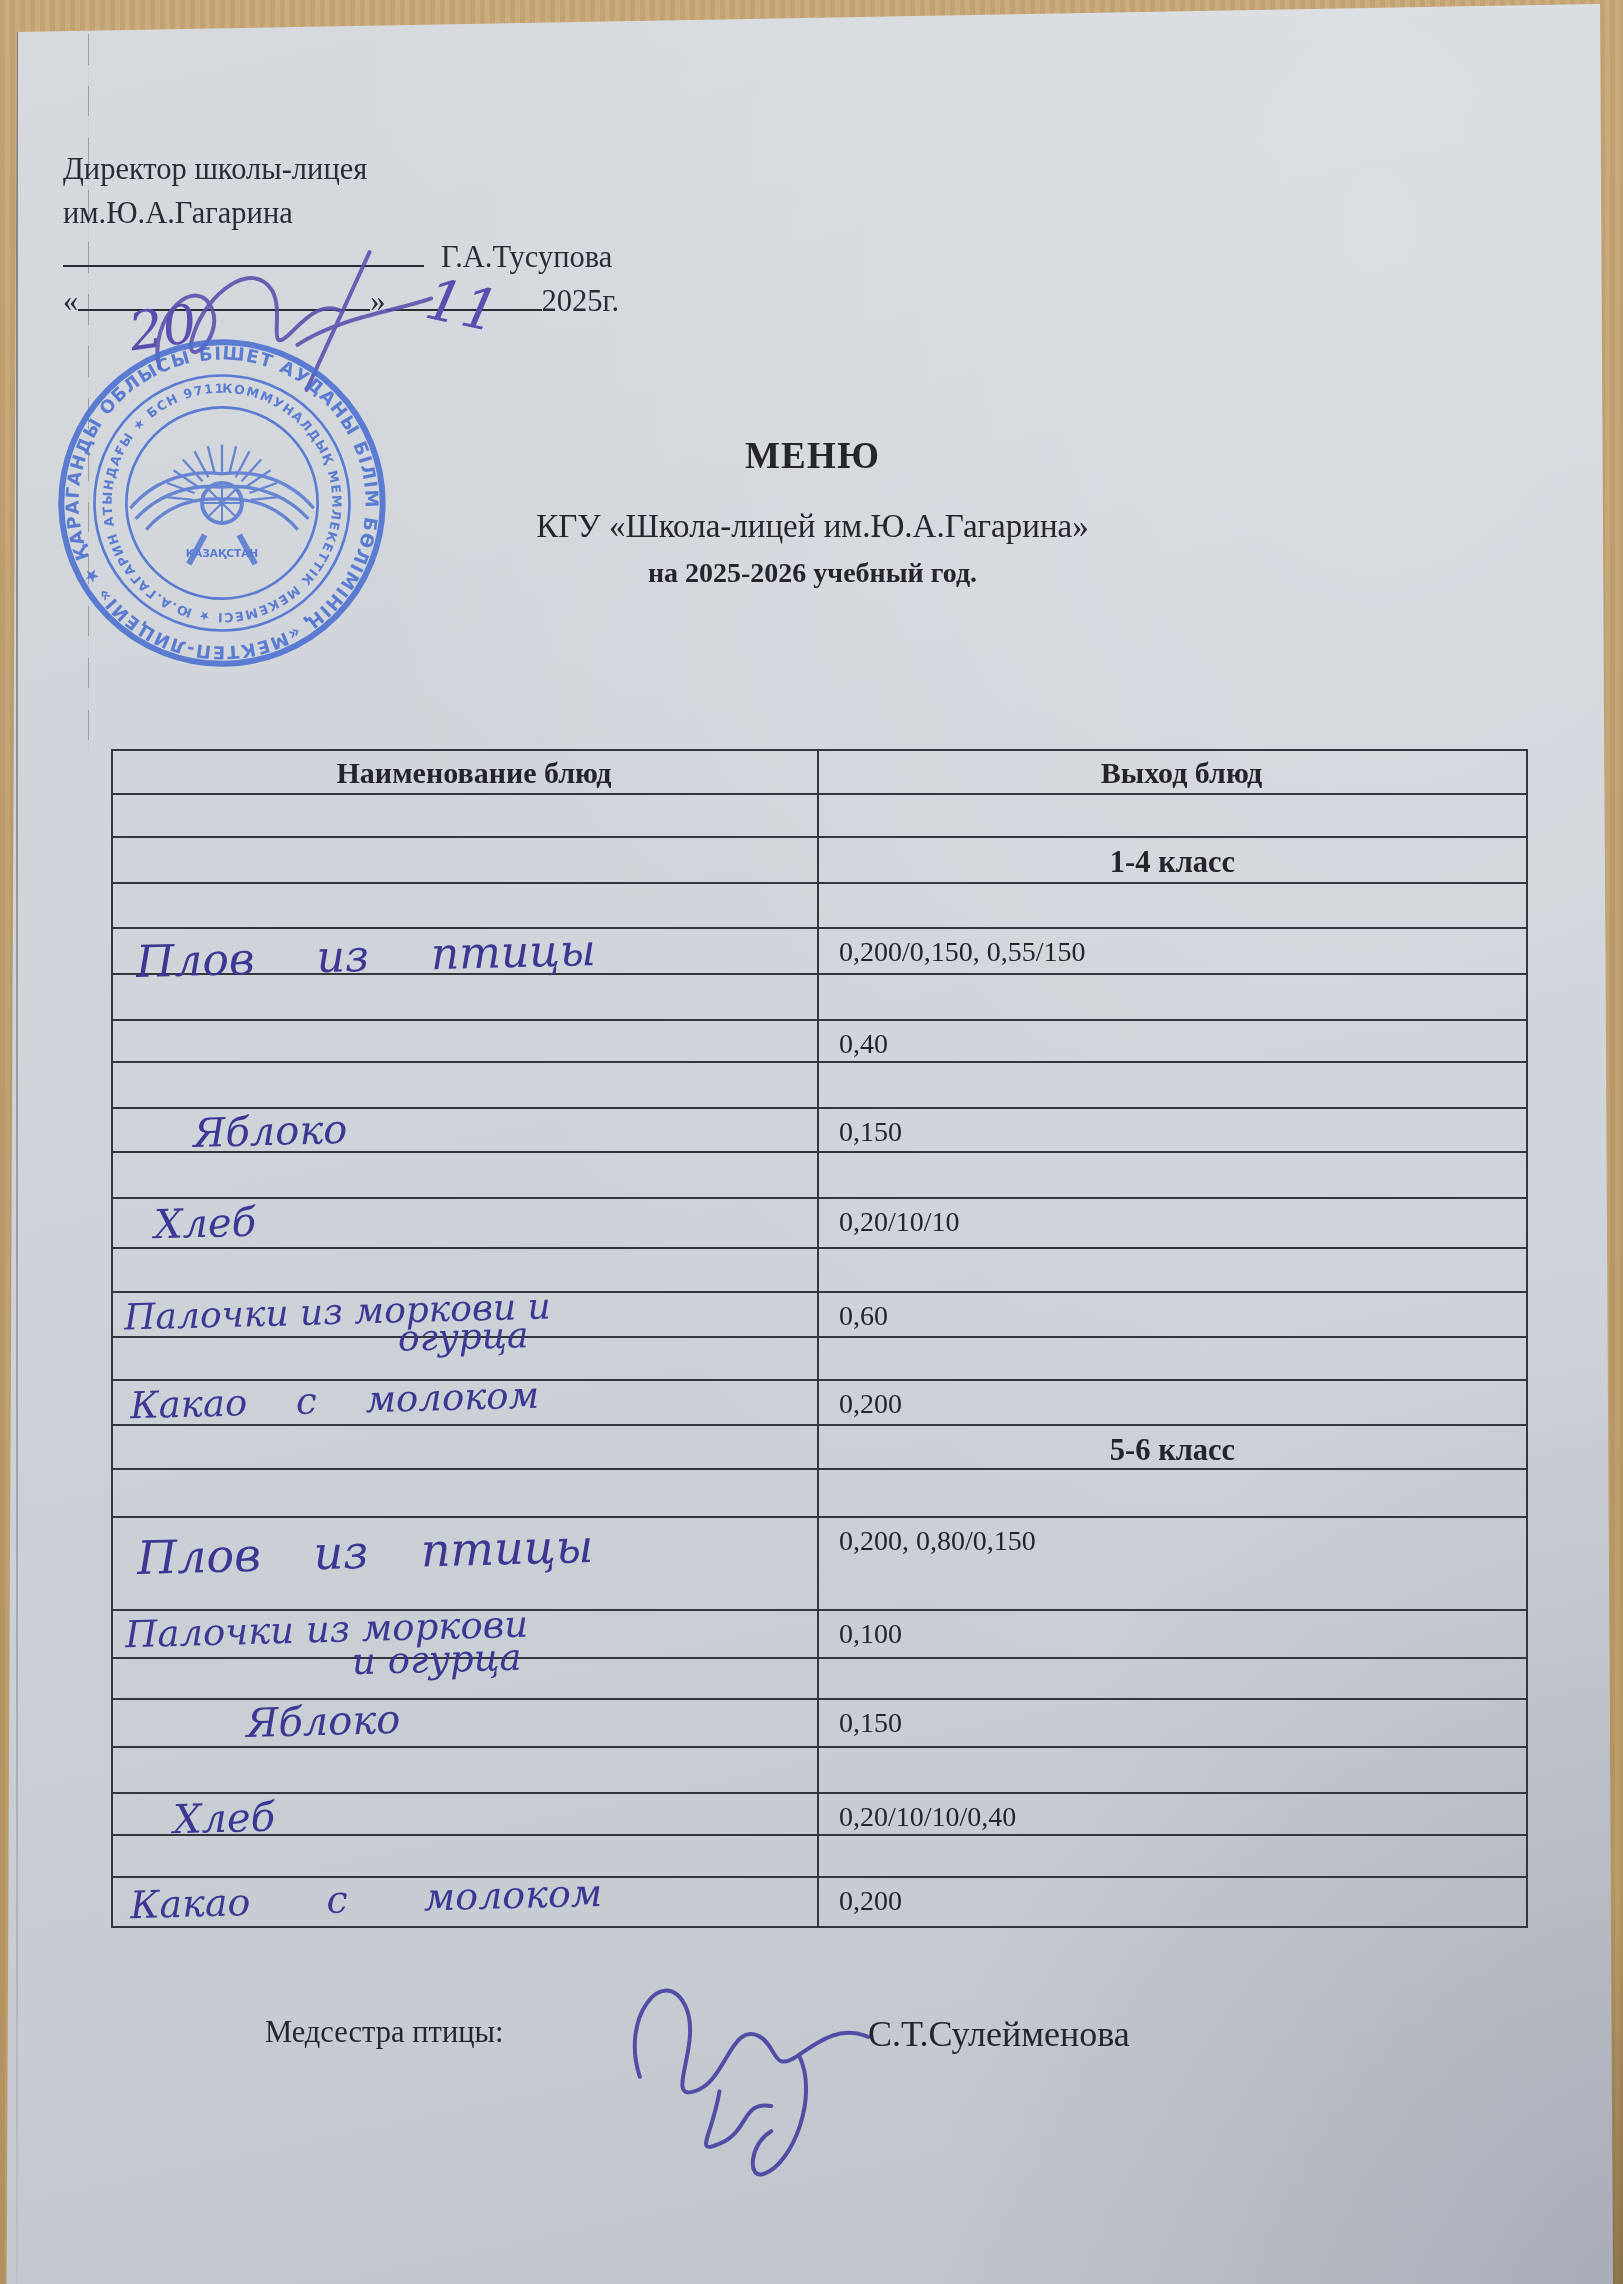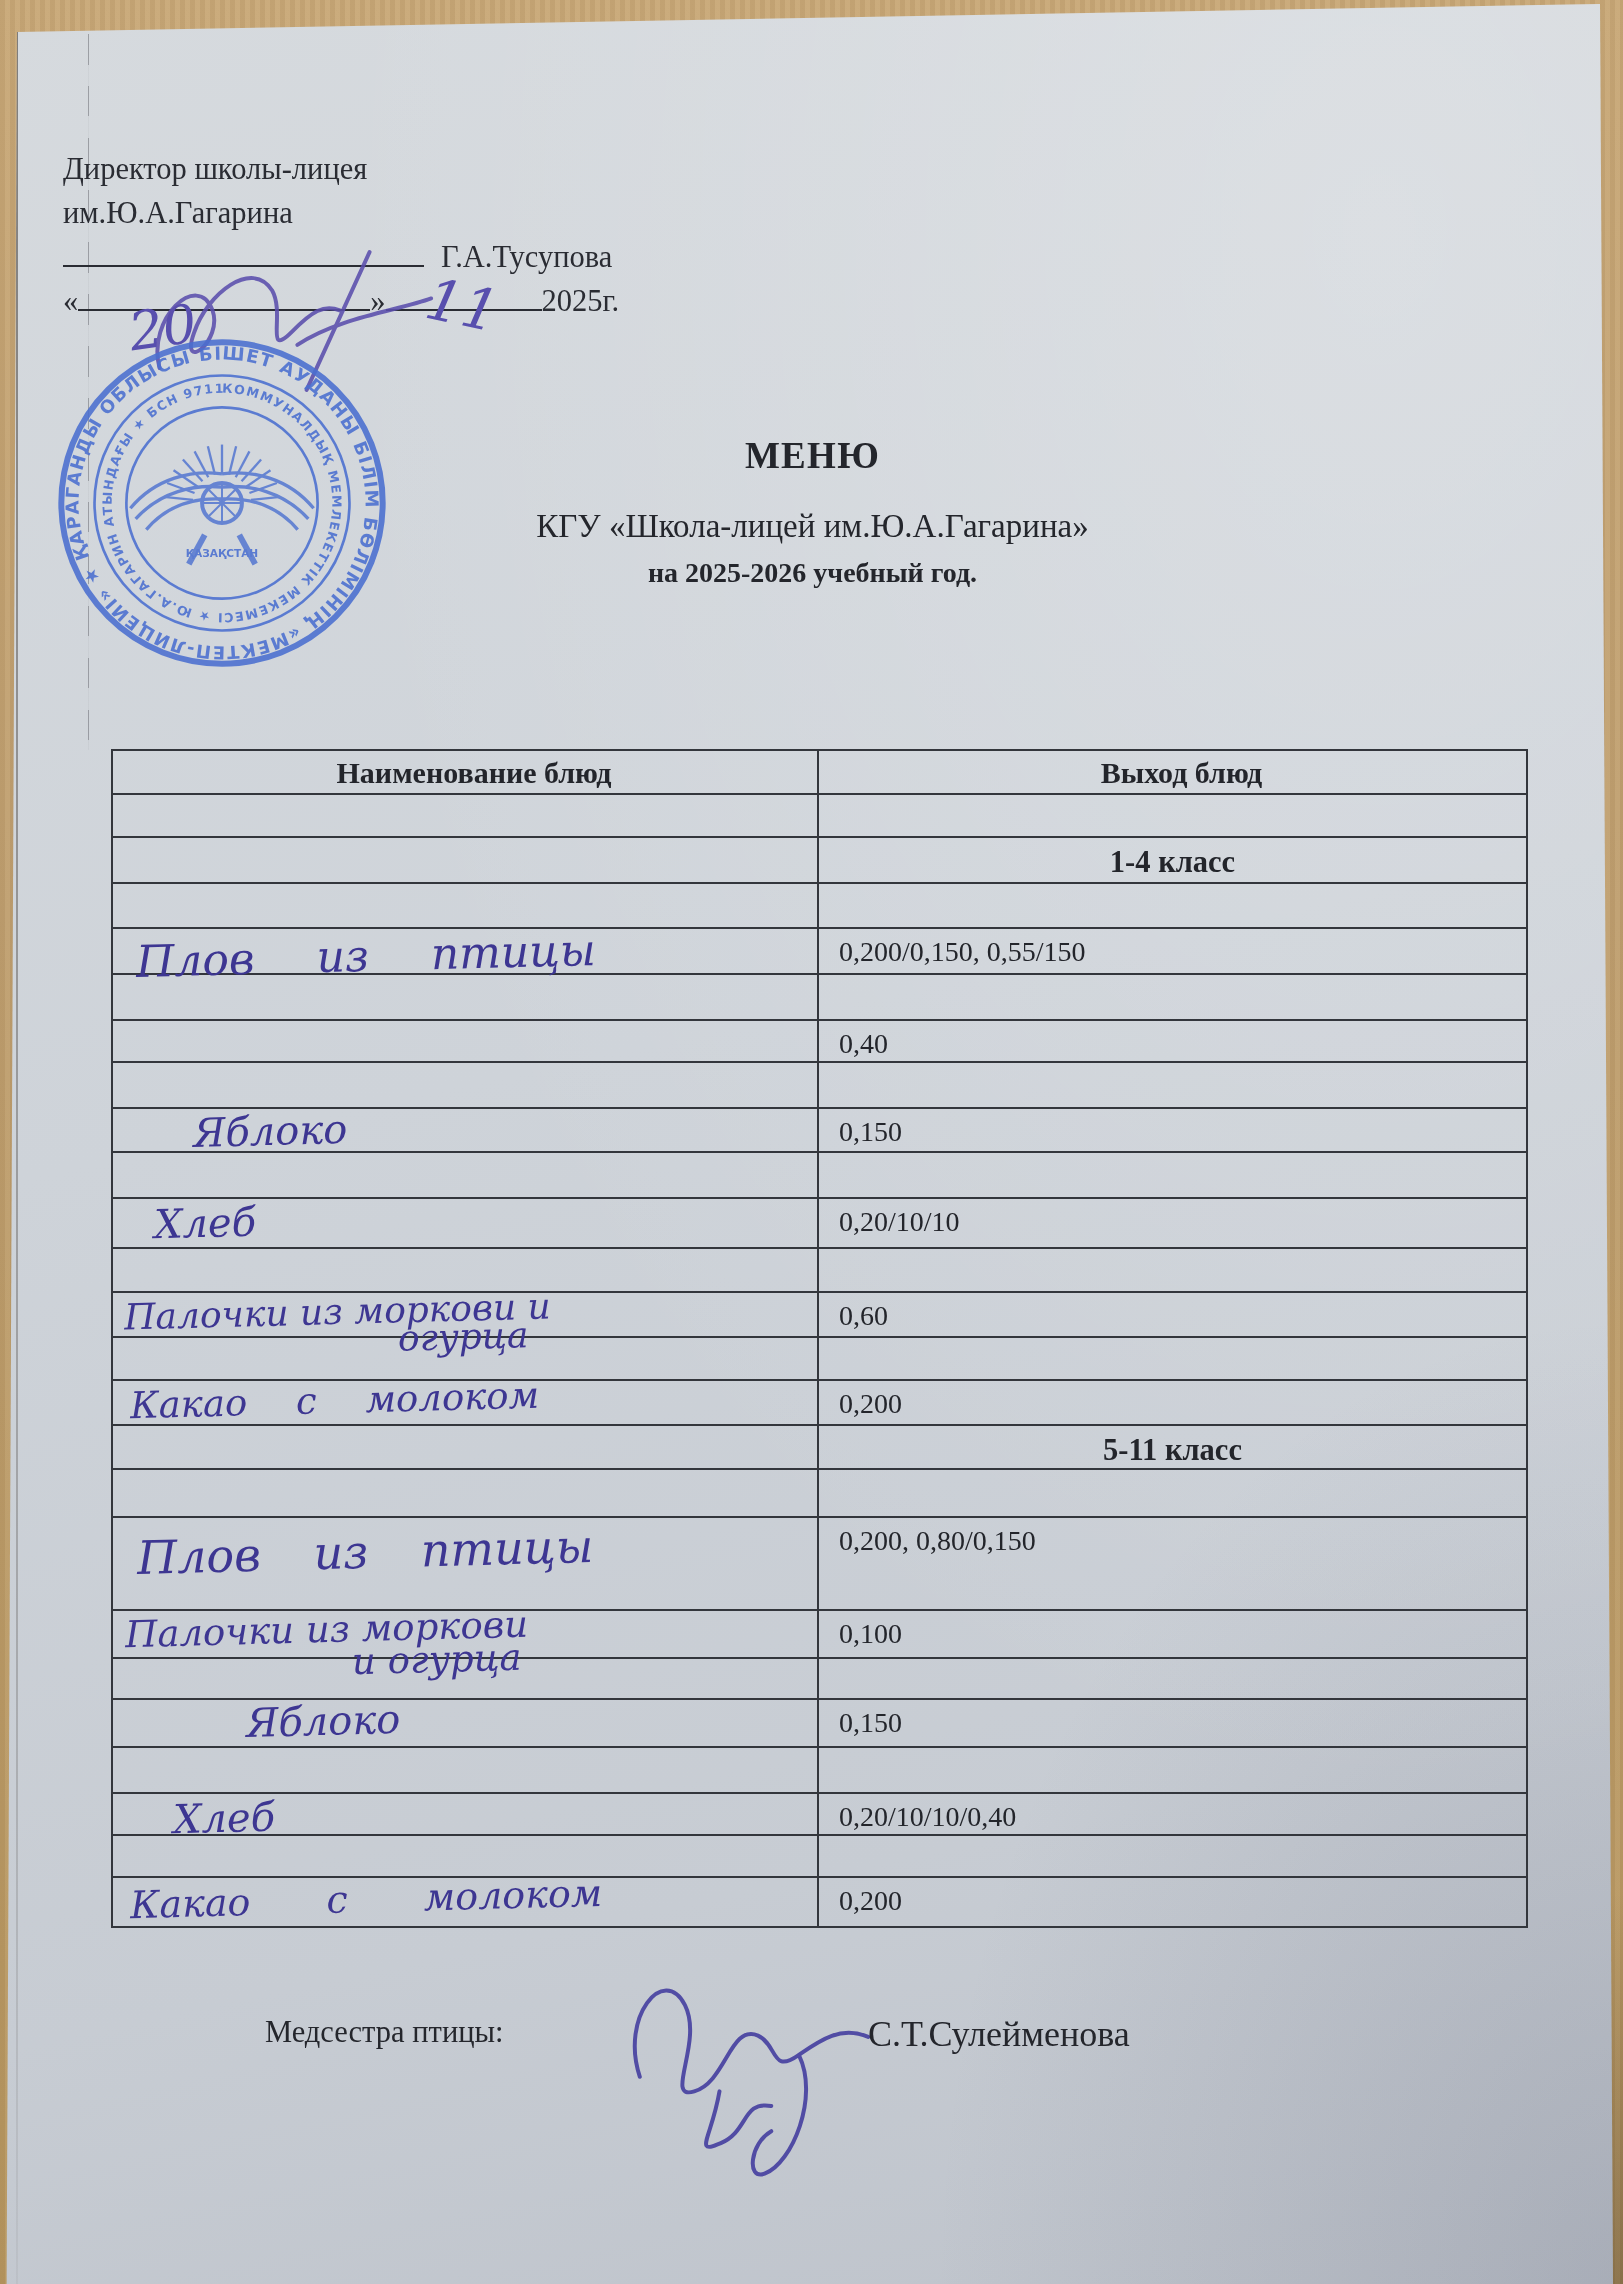--- a/index.html
+++ b/index.html
@@ -249,21 +249,21 @@
       </tr>
       <tr style="height:45px">
         <td>
             <span class="hand h-kakao1">Какао с молоком</span>
           </td>
         <td><span class="val">0,200</span></td>
       </tr>
       <tr style="height:44px">
         <td></td>
         <td>
-            <span class="sect">5-11 класс</span>
+            <span class="sect">5-6 класс</span>
           </td>
       </tr>
       <tr style="height:48px">
         <td></td>
           <td></td>
       </tr>
       <tr style="height:93px">
         <td>
             <span class="hand h-plov2">Плов из птицы</span>
           </td>

